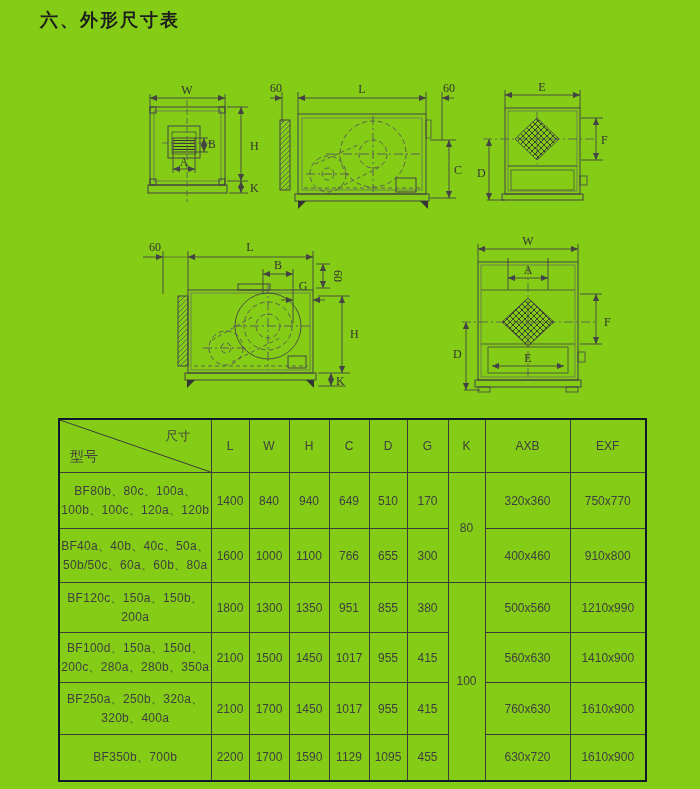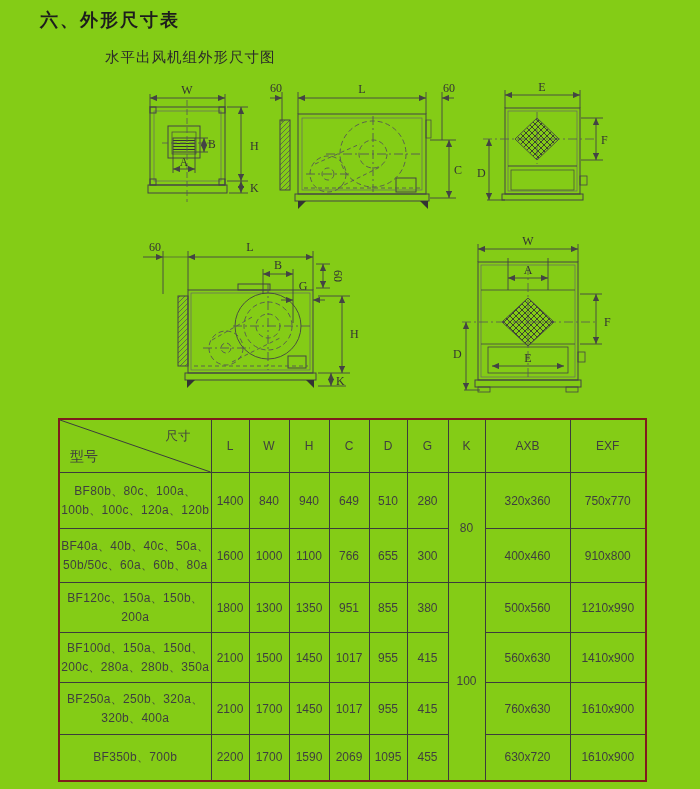--- a/index.html
+++ b/index.html
@@ -12,21 +12,21 @@
   .cap2{left:95px;top:213px;}
   .cap3{left:55px;top:396px;}
   .drw{position:absolute;}
   svg text{font-family:"Liberation Serif", serif;font-size:11.5px;fill:#333;}
   svg .lab{font-size:12px;}
   
   .dims-table{position:absolute;left:58px;top:418px;border-collapse:collapse;table-layout:fixed;
         font-family:"Liberation Sans", sans-serif;color:#3f3f3f;}
   .dims-table td,.dims-table th{border:1px solid #3c3c3c;padding:0;font-weight:normal;
         text-align:center;vertical-align:middle;font-size:12px;}
-  .dims-table{border:2px solid #7f1d1d;}
+  .dims-table{border:2px solid #0f172a;}
   .model-cell{text-align:left;padding:3px 6px 3px 10px;font-size:11.5px;line-height:1.55;
         letter-spacing:0.3px;margin-left:36px;}
   .diag-cell{position:relative;height:52px;}
   .diag-cell .d-top{position:absolute;right:20px;top:8px;font-size:12.5px;}
   .diag-cell .d-bot{position:absolute;left:10px;bottom:6px;font-size:14px;}
   .diag-cell svg{position:absolute;left:0;top:0;width:100%;height:100%;}
   .rh1{height:56px;} .rh2{height:54px;padding-left:44px;} .rh3{height:50px;}
   .rh4{height:50px;} .rh5{height:52px;} .rh6{height:46px;}
 </style>
 </head>
@@ -45,21 +45,20 @@
       <pattern id="xh" width="6" height="6" patternUnits="userSpaceOnUse">
         <path d="M0,0 L6,6 M6,0 L0,6" stroke="#333" stroke-width="0.9"></path>
         </pattern>
       <pattern id="dh" width="5" height="5" patternUnits="userSpaceOnUse">
         <path d="M0,5 L5,0" stroke="#555" stroke-width="0.8"></path>
         </pattern>
     </defs>
   </svg>
 
   <div class="page-title">六、外形尺寸表</div>
-  <div class="caption cap1">水平出风机组外形尺寸图</div>
 
   <svg class="drw" style="left:128px;top:82px" width="135" height="132" viewBox="0 0 135 132">
     <g stroke="#444" stroke-width="1" fill="none">
       <rect x="22" y="25" width="75" height="78"></rect>
       <rect x="26" y="29" width="67" height="70" stroke-width="0.7" stroke="#666"></rect>
       <rect x="22" y="25" width="6" height="6"></rect>
         <rect x="91" y="25" width="6" height="6"></rect>
       <rect x="22" y="97" width="6" height="6"></rect>
         <rect x="91" y="97" width="6" height="6"></rect>
       <rect x="20" y="103" width="79" height="8"></rect>
@@ -294,21 +293,21 @@
       <th>AXB</th>
       <th>EXF</th>
     </tr>
     <tr class="rh1">
       <td class="model-cell">BF80b、80c、100a、100b、100c、120a、120b</td>
       <td>1400</td>
       <td>840</td>
       <td>940</td>
       <td>649</td>
       <td>510</td>
-      <td>280</td>
+      <td>170</td>
       <td rowspan="2">80</td>
       <td>320x360</td>
       <td>750x770</td>
     </tr>
     <tr class="rh2">
       <td class="model-cell">BF40a、40b、40c、50a、50b/50c、60a、60b、80a</td>
       <td>1600</td>
       <td>1000</td>
       <td>1100</td>
       <td>766</td>
@@ -349,21 +348,21 @@
       <td>955</td>
       <td>415</td>
       <td>760x630</td>
       <td>1610x900</td>
     </tr>
     <tr class="rh6">
       <td class="model-cell">BF350b、700b</td>
       <td>2200</td>
       <td>1700</td>
       <td>1590</td>
-      <td>2069</td>
+      <td>1129</td>
       <td>1095</td>
       <td>455</td>
       <td>630x720</td>
       <td>1610x900</td>
     </tr>
   </tbody>
     </table>
 
 </div>
 

